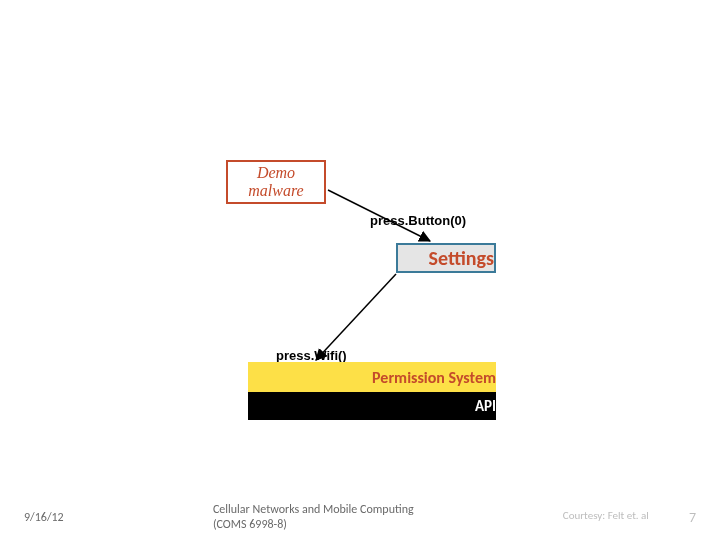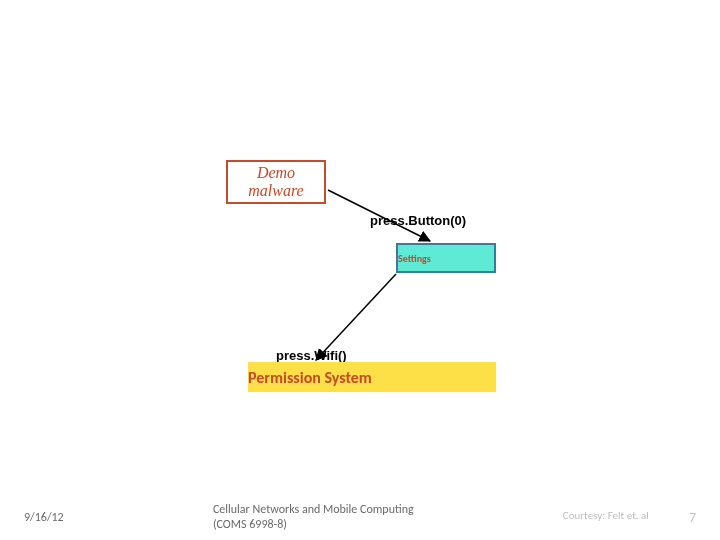--- a/index.html
+++ b/index.html
@@ -4,42 +4,42 @@
 <style>
   * { box-sizing: border-box; margin: 0; padding: 0; }
   html, body { width: 720px; height: 540px; background: #fff; font-family: Calibri, Arial, sans-serif; position: relative; }
   .stage { position: relative; width: 720px; height: 540px; }
 
   .box {
     position: absolute;
     text-align: center;
     display: flex;
     align-items: center;
-    justify-content: flex-start;
+    justify-content: flex-end;
     font-weight: 700;
   }
 
   .demo-malware {
     left: 226px; top: 160px; width: 100px; height: 44px;
     border: 2px solid #c44b2b;
     font-family: Georgia, "Times New Roman", serif;
     font-style: italic;
     font-weight: 400;
     color: #c44b2b;
     font-size: 16px;
     line-height: 1.15;
     background: #fff;
   }
 
   .settings {
     left: 396px; top: 243px; width: 100px; height: 30px;
     border: 2px solid #3b7a99;
     color: #c44b2b;
-    font-size: 10px;
-    background: #5eead4;
+    font-size: 20px;
+    background: #e5e5e5;
   }
 
   .perm {
     left: 248px; top: 362px; width: 248px; height: 30px;
     background: #fde047; color: #c44b2b;
     font-size: 16px;
   }
   .api {
     left: 248px; top: 392px; width: 248px; height: 28px;
     background: #000; color: #fff;
@@ -100,20 +100,23 @@
 
   <div class="box settings">
     <span>Settings</span>
   </div>
 
   <div class="label toggle">press.Wifi()</div>
 
   <div class="box perm">
     <span>Permission System</span>
   </div>
+  <div class="box api">
+    <span>API</span>
+  </div>
 
   <div class="footer">
     <div>9/16/12</div>
     <div class="center">
       <div>Cellular Networks and Mobile Computing</div>
       <div>(COMS 6998-8)</div>
     </div>
     <div class="right">
       <span class="courtesy">Courtesy: Felt et. al</span>
       <span class="page">7</span>

